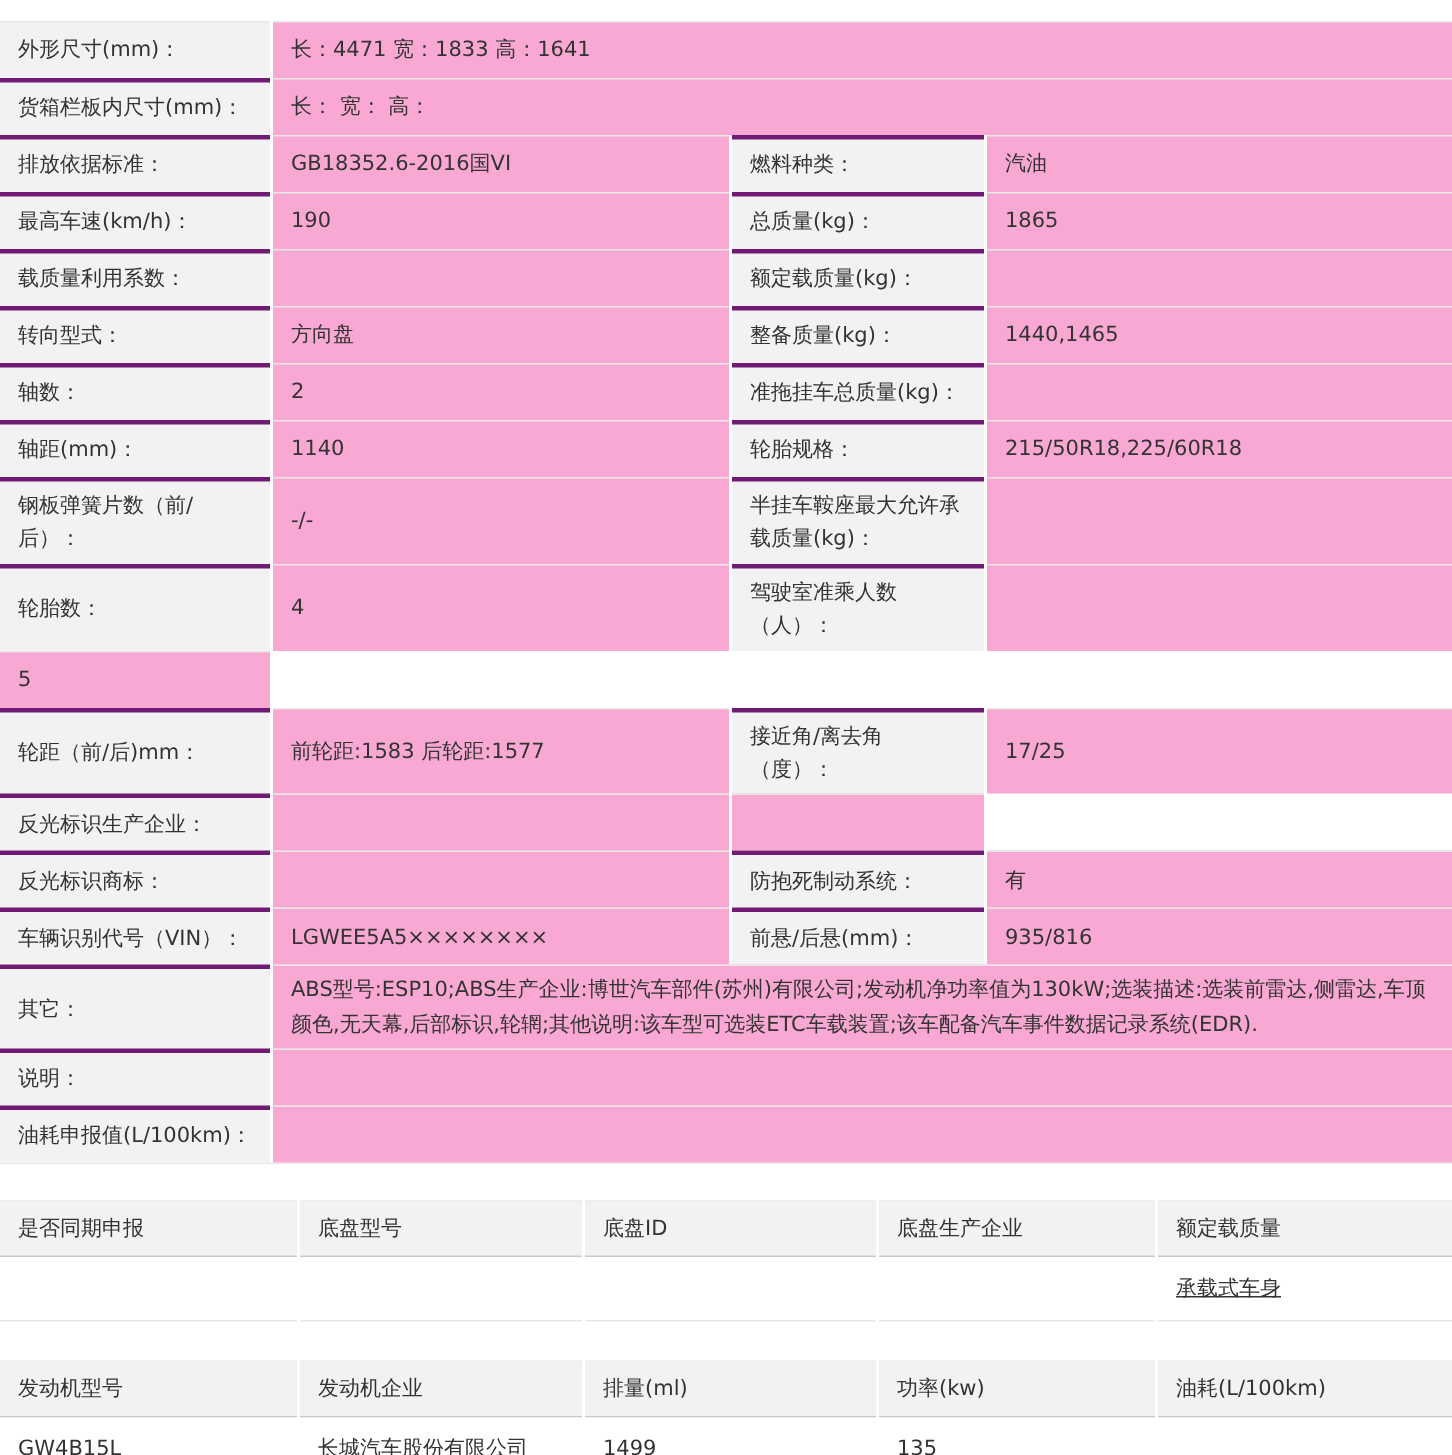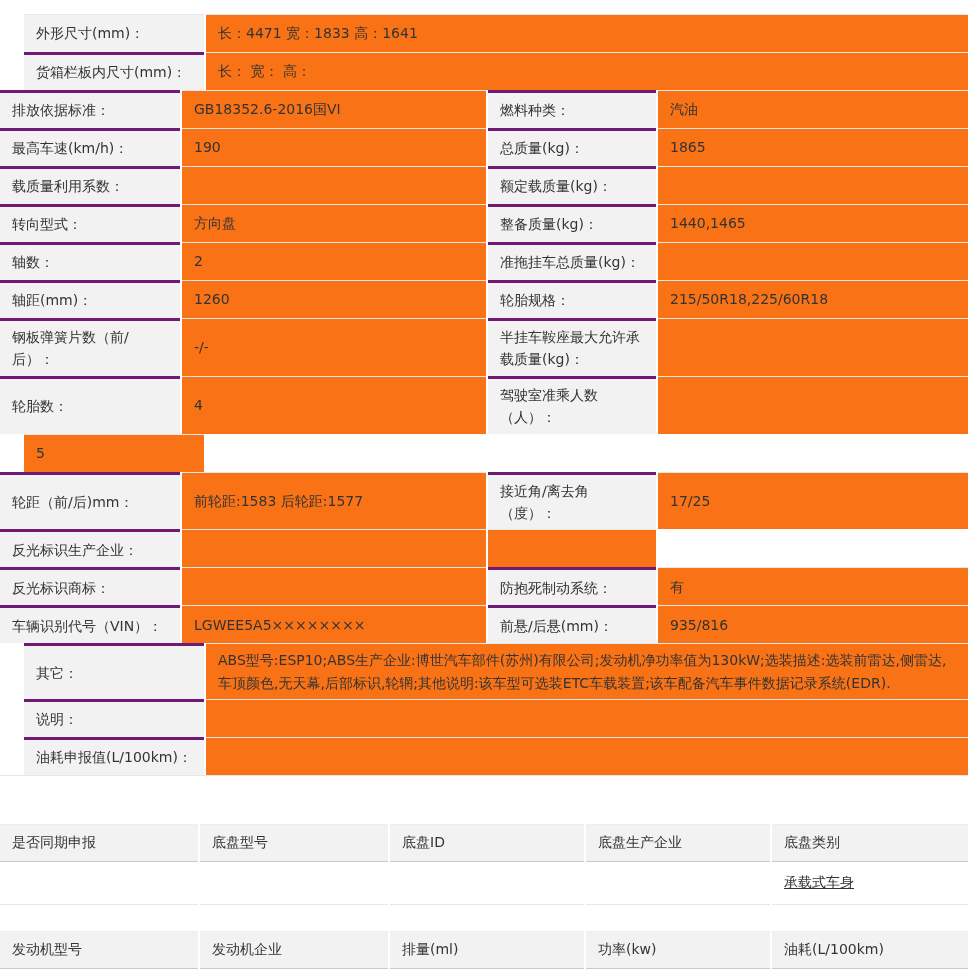--- a/index.html
+++ b/index.html
@@ -19,49 +19,48 @@
     margin-top: 14px;
     border-bottom: 1px solid #e7e7e7;
   }
   .row {
     display: grid;
     grid-template-columns: 180px 304px 168px 1fr;
     column-gap: 2px;
   }
   .row.span {
     grid-template-columns: 180px 1fr;
-    padding-left: 24px;
   }
   .cell {
     display: flex;
     align-items: center;
     box-sizing: border-box;
     min-height: 38px;
     padding: 5px 12px;
     line-height: 1.6;
   }
   .lbl {
     background: #f2f2f2;
     border-top: 3px solid #701a75;
   }
   .val {
-    background: #f97316;
+    background: #f9a8d4;
     border-top: 1px solid #e7e7e7;
   }
   .row:first-child .lbl,
   .row:first-child .val {
     border-top: 1px solid #e7e7e7;
   }
   
   .tbl {
     display: grid;
     grid-template-columns: 198px 188px 194px 184px 1fr;
     column-gap: 2px;
   }
-  .tbl.chassis { margin-top: 48px; }
+  .tbl.chassis { margin-top: 24px; }
   .tbl.engine  { margin-top: 26px; }
   .th {
     background: #f2f2f2;
     border-top: 1px solid #ededed;
     border-bottom: 1px solid #c9c9c9;
     display: flex;
     align-items: center;
     box-sizing: border-box;
     min-height: 38px;
     padding: 0 12px;
@@ -124,21 +123,21 @@
 
     <div class="row">
       <div class="cell lbl">轴数：</div>
       <div class="cell val">2</div>
       <div class="cell lbl">准拖挂车总质量(kg)：</div>
       <div class="cell val"></div>
     </div>
 
     <div class="row">
       <div class="cell lbl">轴距(mm)：</div>
-      <div class="cell val">1260</div>
+      <div class="cell val">1140</div>
       <div class="cell lbl">轮胎规格：</div>
       <div class="cell val">215/50R18,225/60R18</div>
     </div>
 
     <div class="row">
       <div class="cell lbl">钢板弹簧片数（前/后）：</div>
       <div class="cell val">-/-</div>
       <div class="cell lbl">半挂车鞍座最大允许承载质量(kg)：</div>
       <div class="cell val"></div>
     </div>
@@ -196,21 +195,21 @@
       <div class="cell val"></div>
     </div>
 
   </div>
 
   <div class="tbl chassis">
     <div class="th">是否同期申报</div>
     <div class="th">底盘型号</div>
     <div class="th">底盘ID</div>
     <div class="th">底盘生产企业</div>
-    <div class="th">底盘类别</div>
+    <div class="th">额定载质量</div>
 
     <div class="td"></div>
     <div class="td"></div>
     <div class="td"></div>
     <div class="td"></div>
     <div class="td">承载式车身</div>
   </div>
 
   <div class="tbl engine">
     <div class="th">发动机型号</div>

